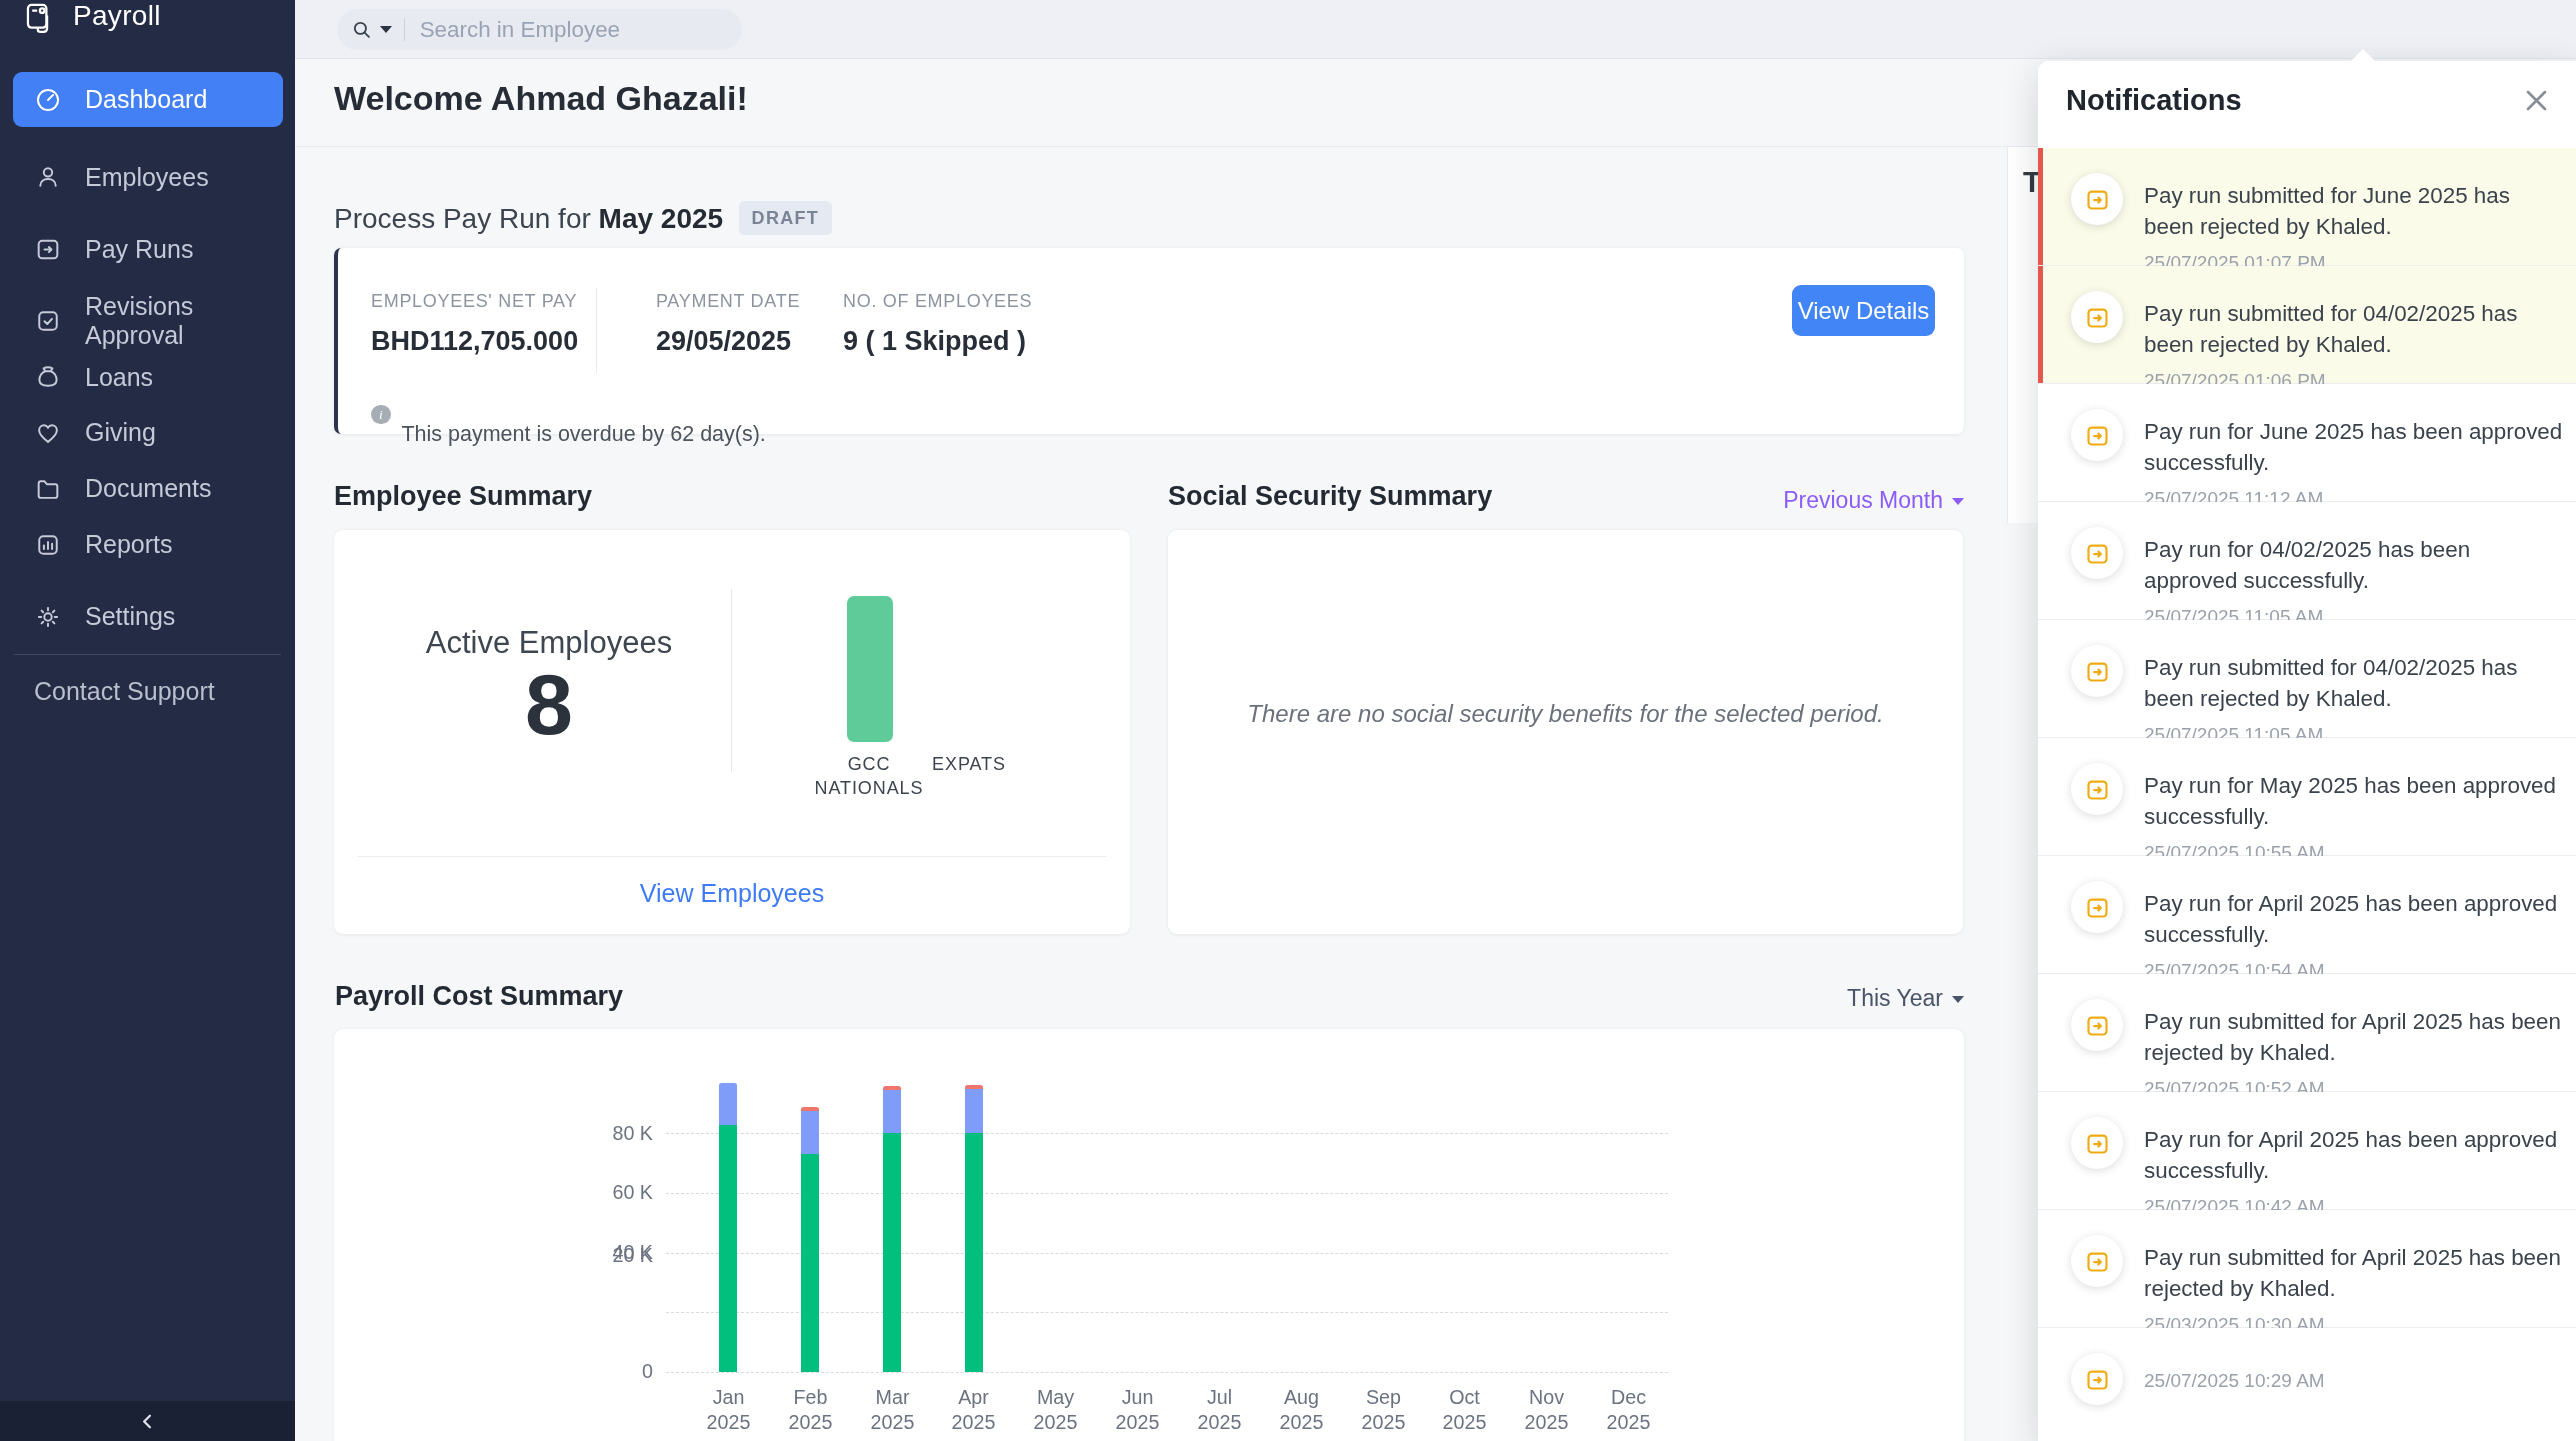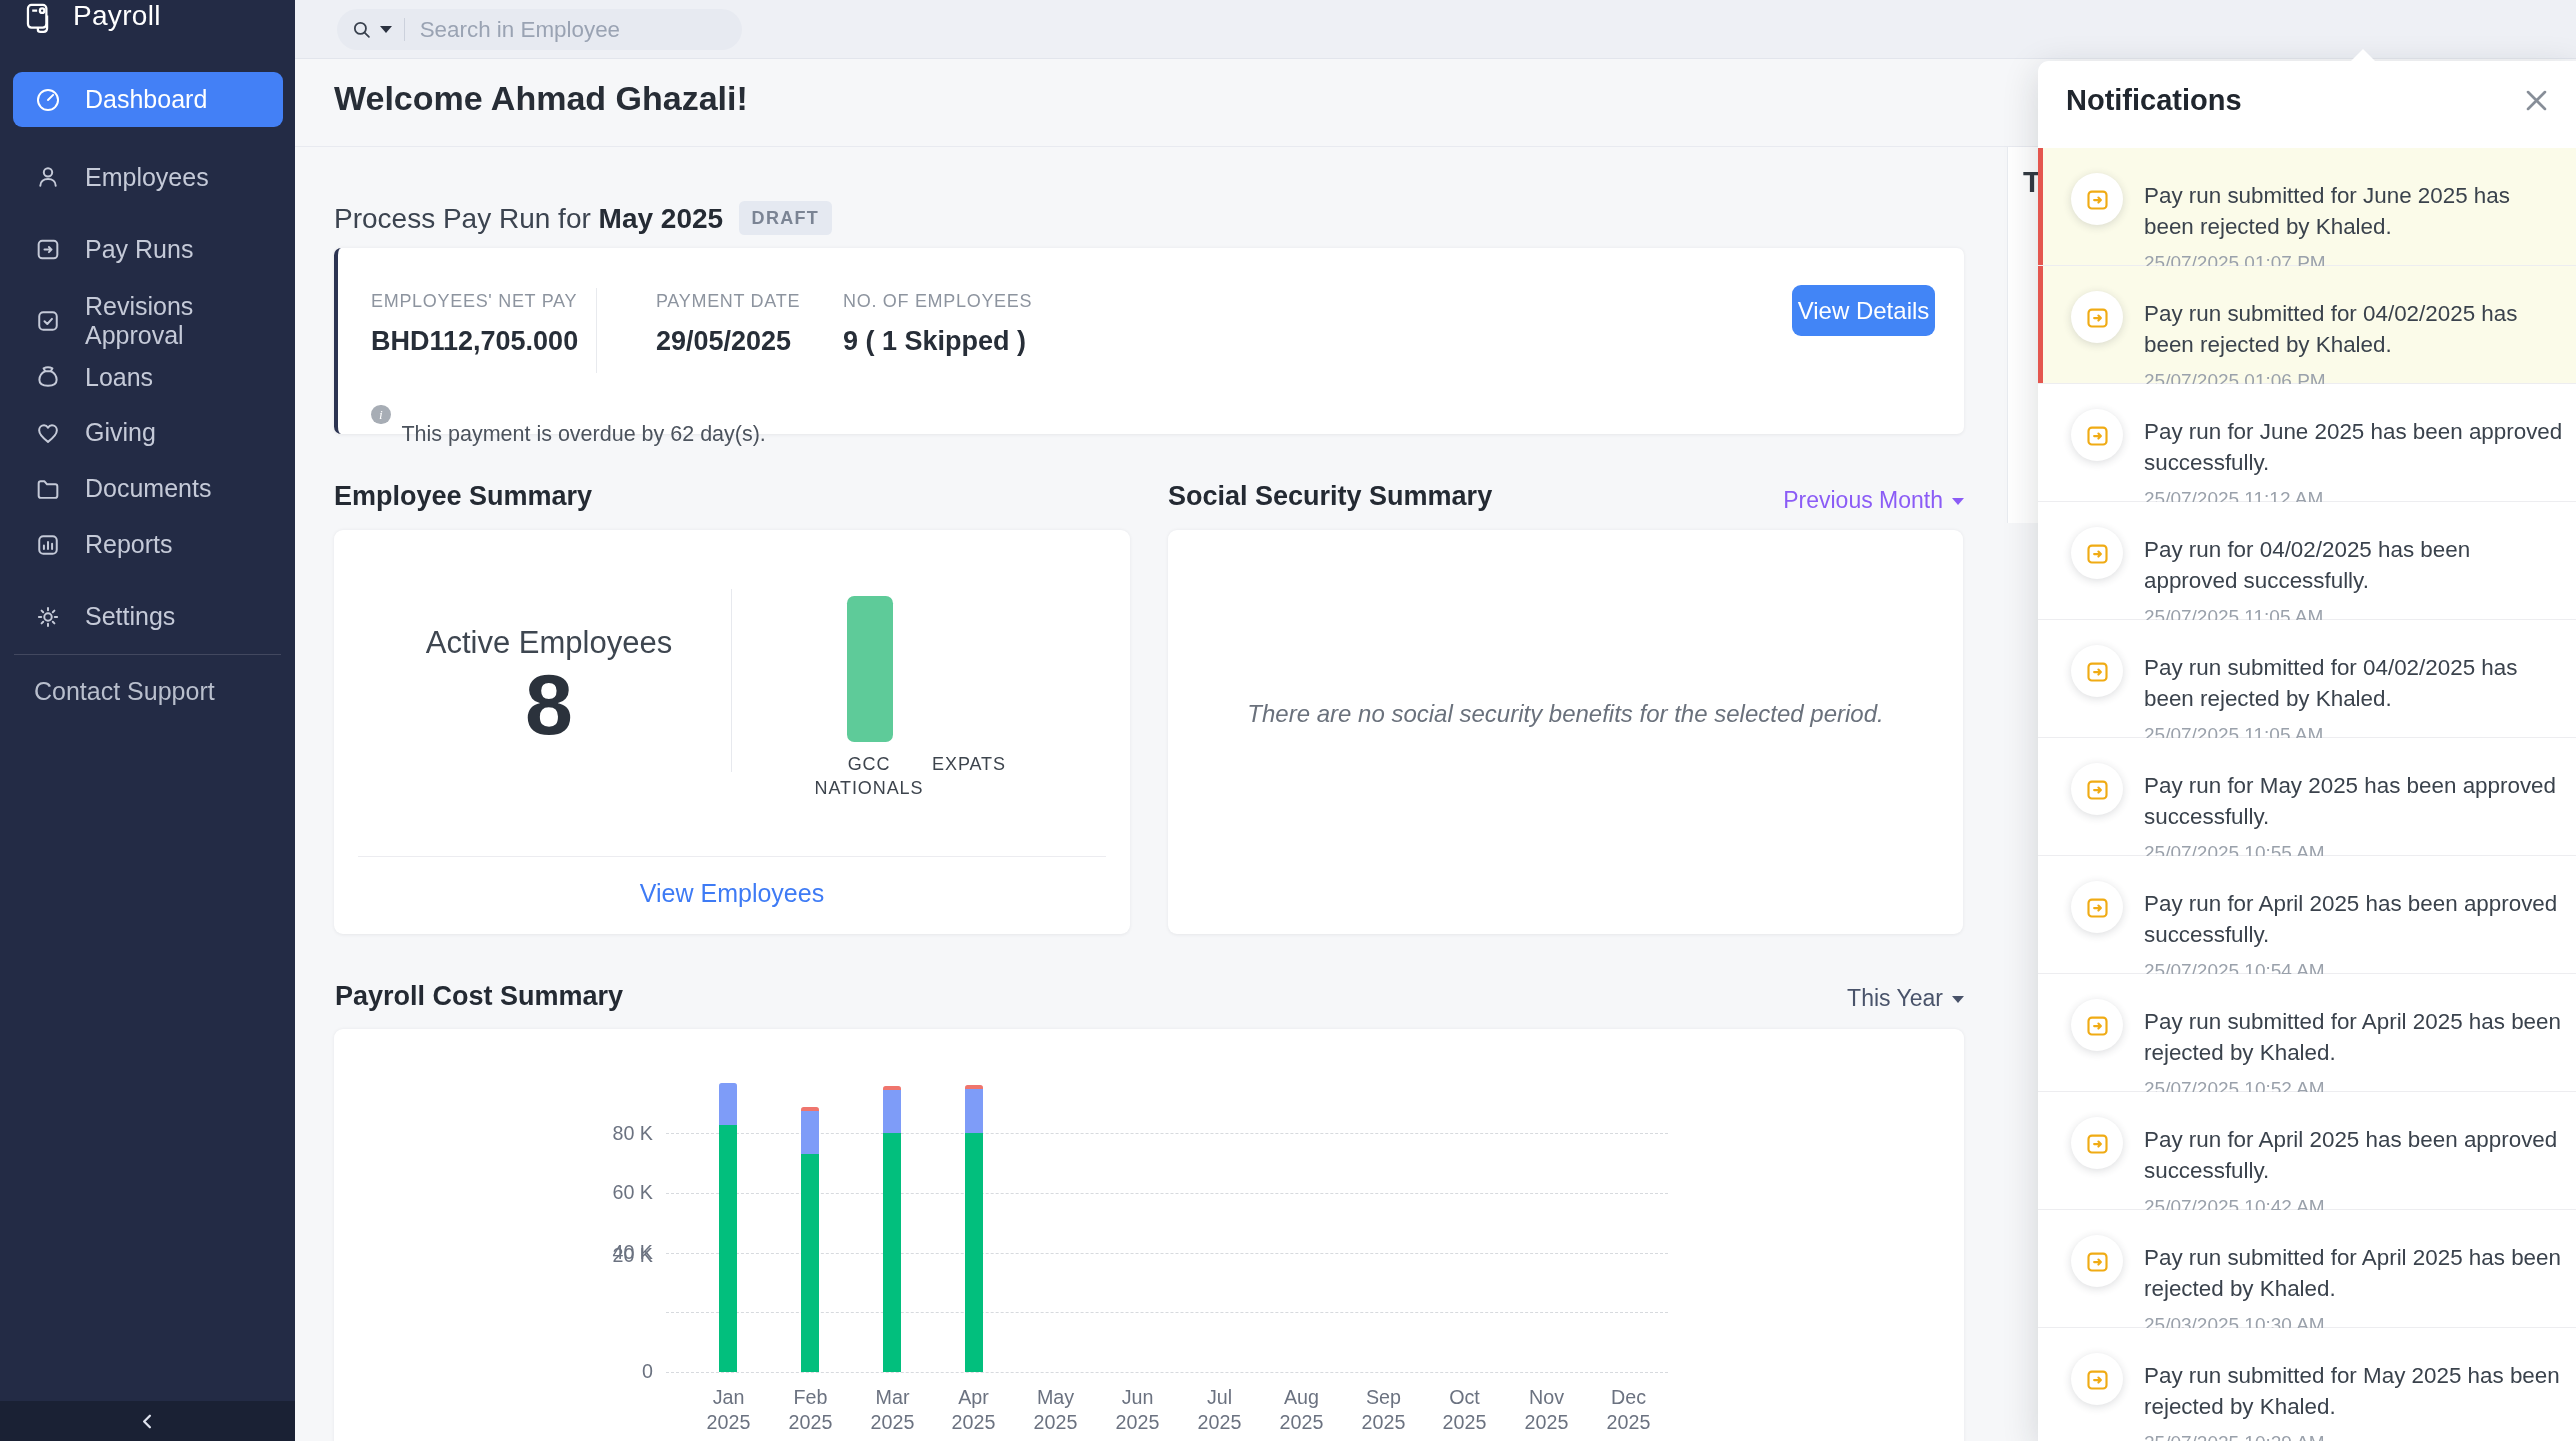--- a/index.html
+++ b/index.html
@@ -502,18 +502,17 @@
         </span>
         <div class="n-text">Pay run submitted for April 2025 has been rejected by Khaled.</div>
         <div class="n-time">25/03/2025 10:30 AM</div>
       </div>
       <div class="n-item">
         <span class="n-icon">
           <svg viewBox="0 0 24 24">
             <use href="#sym-payruns"></use>
           </svg>
         </span>
-        <div class="n-text">Pay run submitted for May 2025 has been rejected by Khaled.</div>
         <div class="n-time">25/07/2025 10:29 AM</div>
       </div>
     </div>
 </aside>
 
 
 </body></html>

